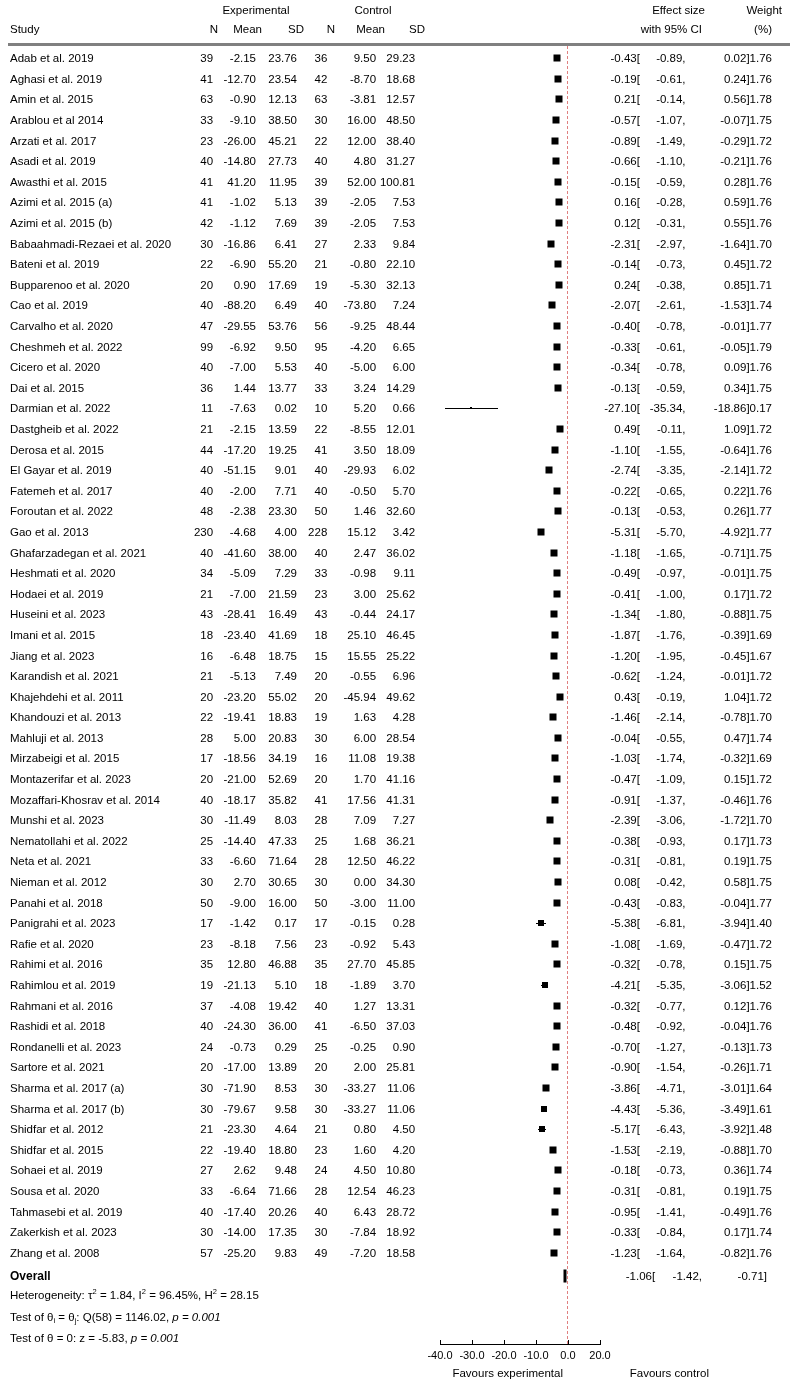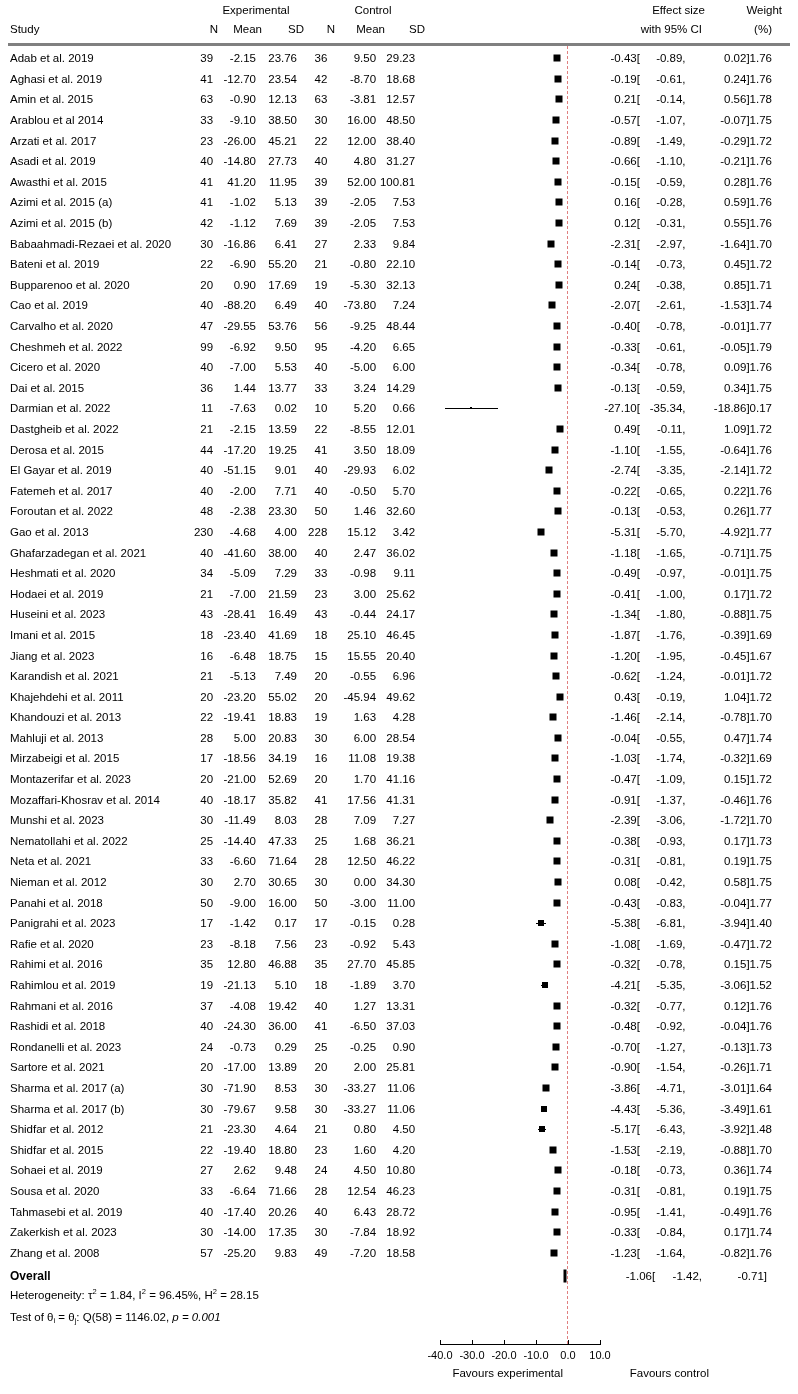--- a/index.html
+++ b/index.html
@@ -634,21 +634,21 @@
       <span class="c c-wt">1.69</span>
     </div>
 
     <div class="row">
       <span class="c c-study">Jiang et al. 2023</span>
       <span class="c c-n1">16</span>
       <span class="c c-mean1">-6.48</span>
       <span class="c c-sd1">18.75</span>
       <span class="c c-n2">15</span>
       <span class="c c-mean2">15.55</span>
-      <span class="c c-sd2">20.40</span>
+      <span class="c c-sd2">25.22</span>
       <span class="c c-plot">
         <span class="ci" style="left: 136.76px; width: 4.8px;"></span>
         <span class="marker" style="width: 7px; height: 7px; left: 139.16px;"></span>
       </span>
       <span class="c c-es">-1.20</span>
       <span class="c c-br">[</span>
       <span class="c c-lo">-1.95,</span>
       <span class="c c-hi">-0.45]</span>
       <span class="c c-wt">1.67</span>
     </div>
@@ -1219,34 +1219,35 @@
     <span class="c c-es" id="ov-es">-1.06</span>
     <span class="c c-br" id="ov-br">[</span>
     <span class="c c-lo" id="ov-lo">-1.42,</span>
     <span class="c c-hi" id="ov-hi">-0.71]</span>
     <span class="c c-wt"></span>
   </div>
 
   <div class="stats" id="stats">
       <div class="stat-line"><span>Heterogeneity: τ</span><span class="sup">2</span><span> = 1.84, I</span><span class="sup">2</span><span> = 96.45%, H</span><span class="sup">2</span><span> = 28.15</span></div>
       <div class="stat-line"><span>Test of θ</span><span class="sub">i</span><span> = θ</span><span class="sub">j</span><span>: Q(58) = 1146.02, </span><span class="it">p = 0.001</span></div>
+      <div class="stat-line"><span>Test of θ = 0: z = -5.83, </span><span class="it">p = 0.001</span></div>
     </div>
 
   <div class="axis-line"></div>
   <div id="axis-ticks">
       <div class="tick" style="left: 440px;"></div>
       <div class="tick-label" style="left: 440px;">-40.0</div>
       <div class="tick" style="left: 472px;"></div>
       <div class="tick-label" style="left: 472px;">-30.0</div>
       <div class="tick" style="left: 504px;"></div>
       <div class="tick-label" style="left: 504px;">-20.0</div>
       <div class="tick" style="left: 536px;"></div>
       <div class="tick-label" style="left: 536px;">-10.0</div>
       <div class="tick" style="left: 568px;"></div>
       <div class="tick-label" style="left: 568px;">0.0</div>
       <div class="tick" style="left: 600px;"></div>
-      <div class="tick-label" style="left: 600px;">10.0</div>
+      <div class="tick-label" style="left: 600px;">20.0</div>
     </div>
 
   <span class="fav fav-left">Favours experimental</span>
   <span class="fav fav-right">Favours control</span>
 
 </div>
 
 </body></html>

